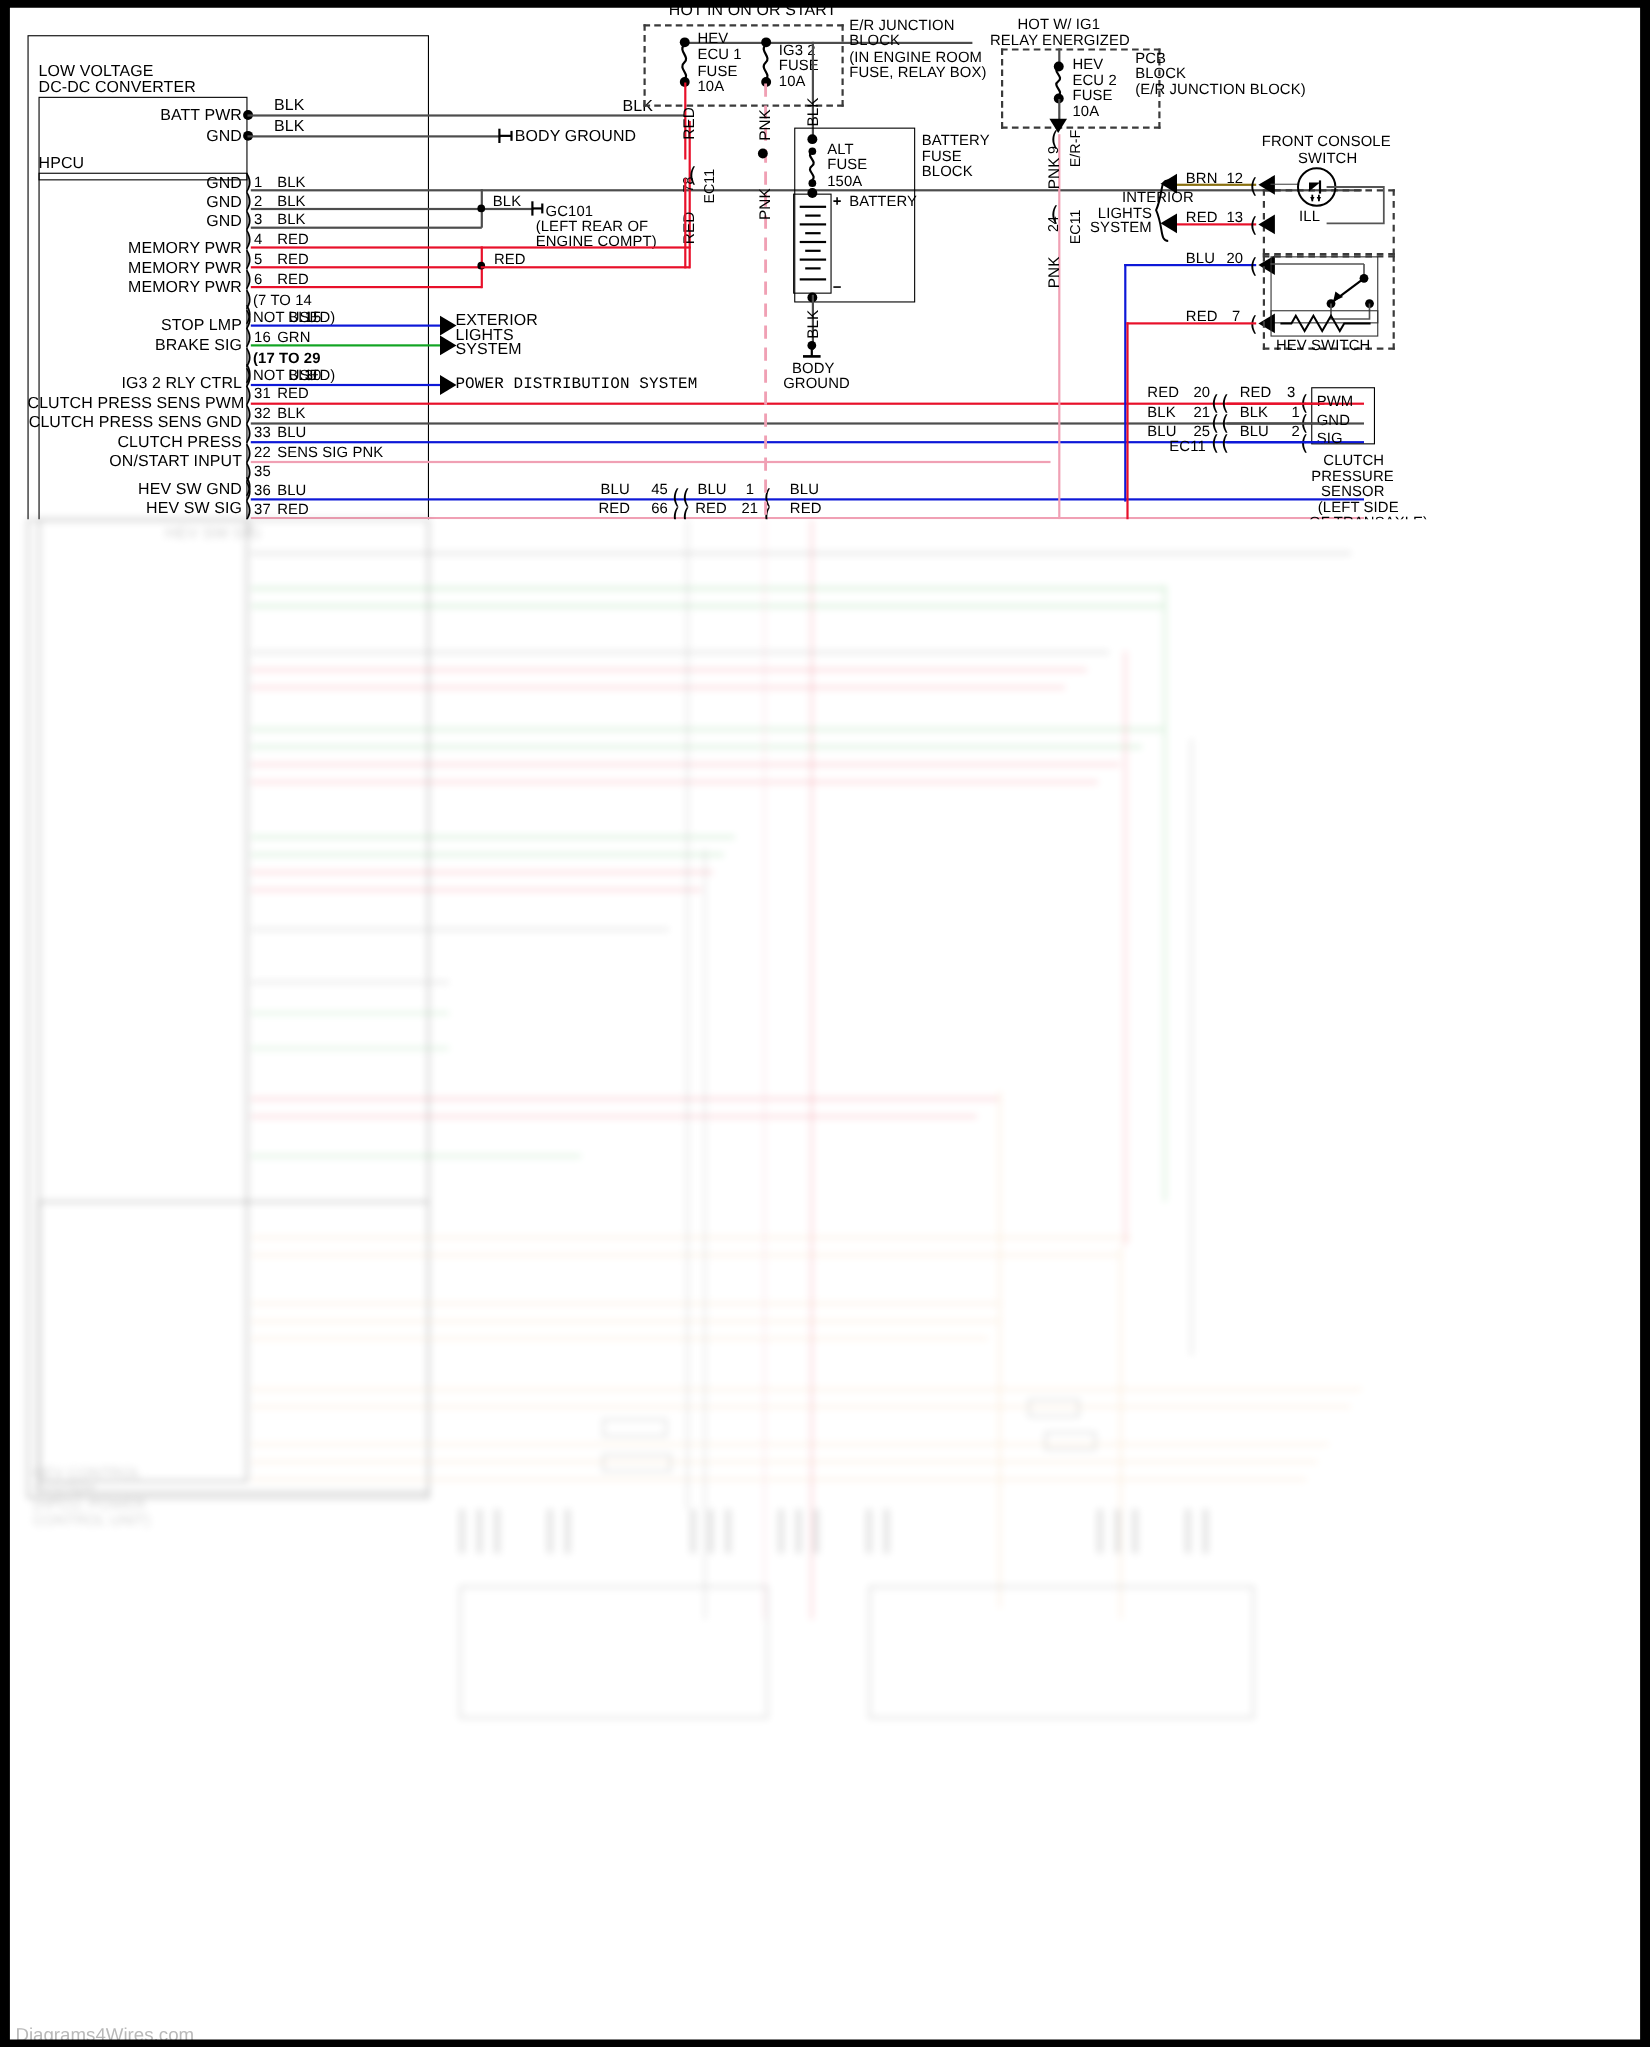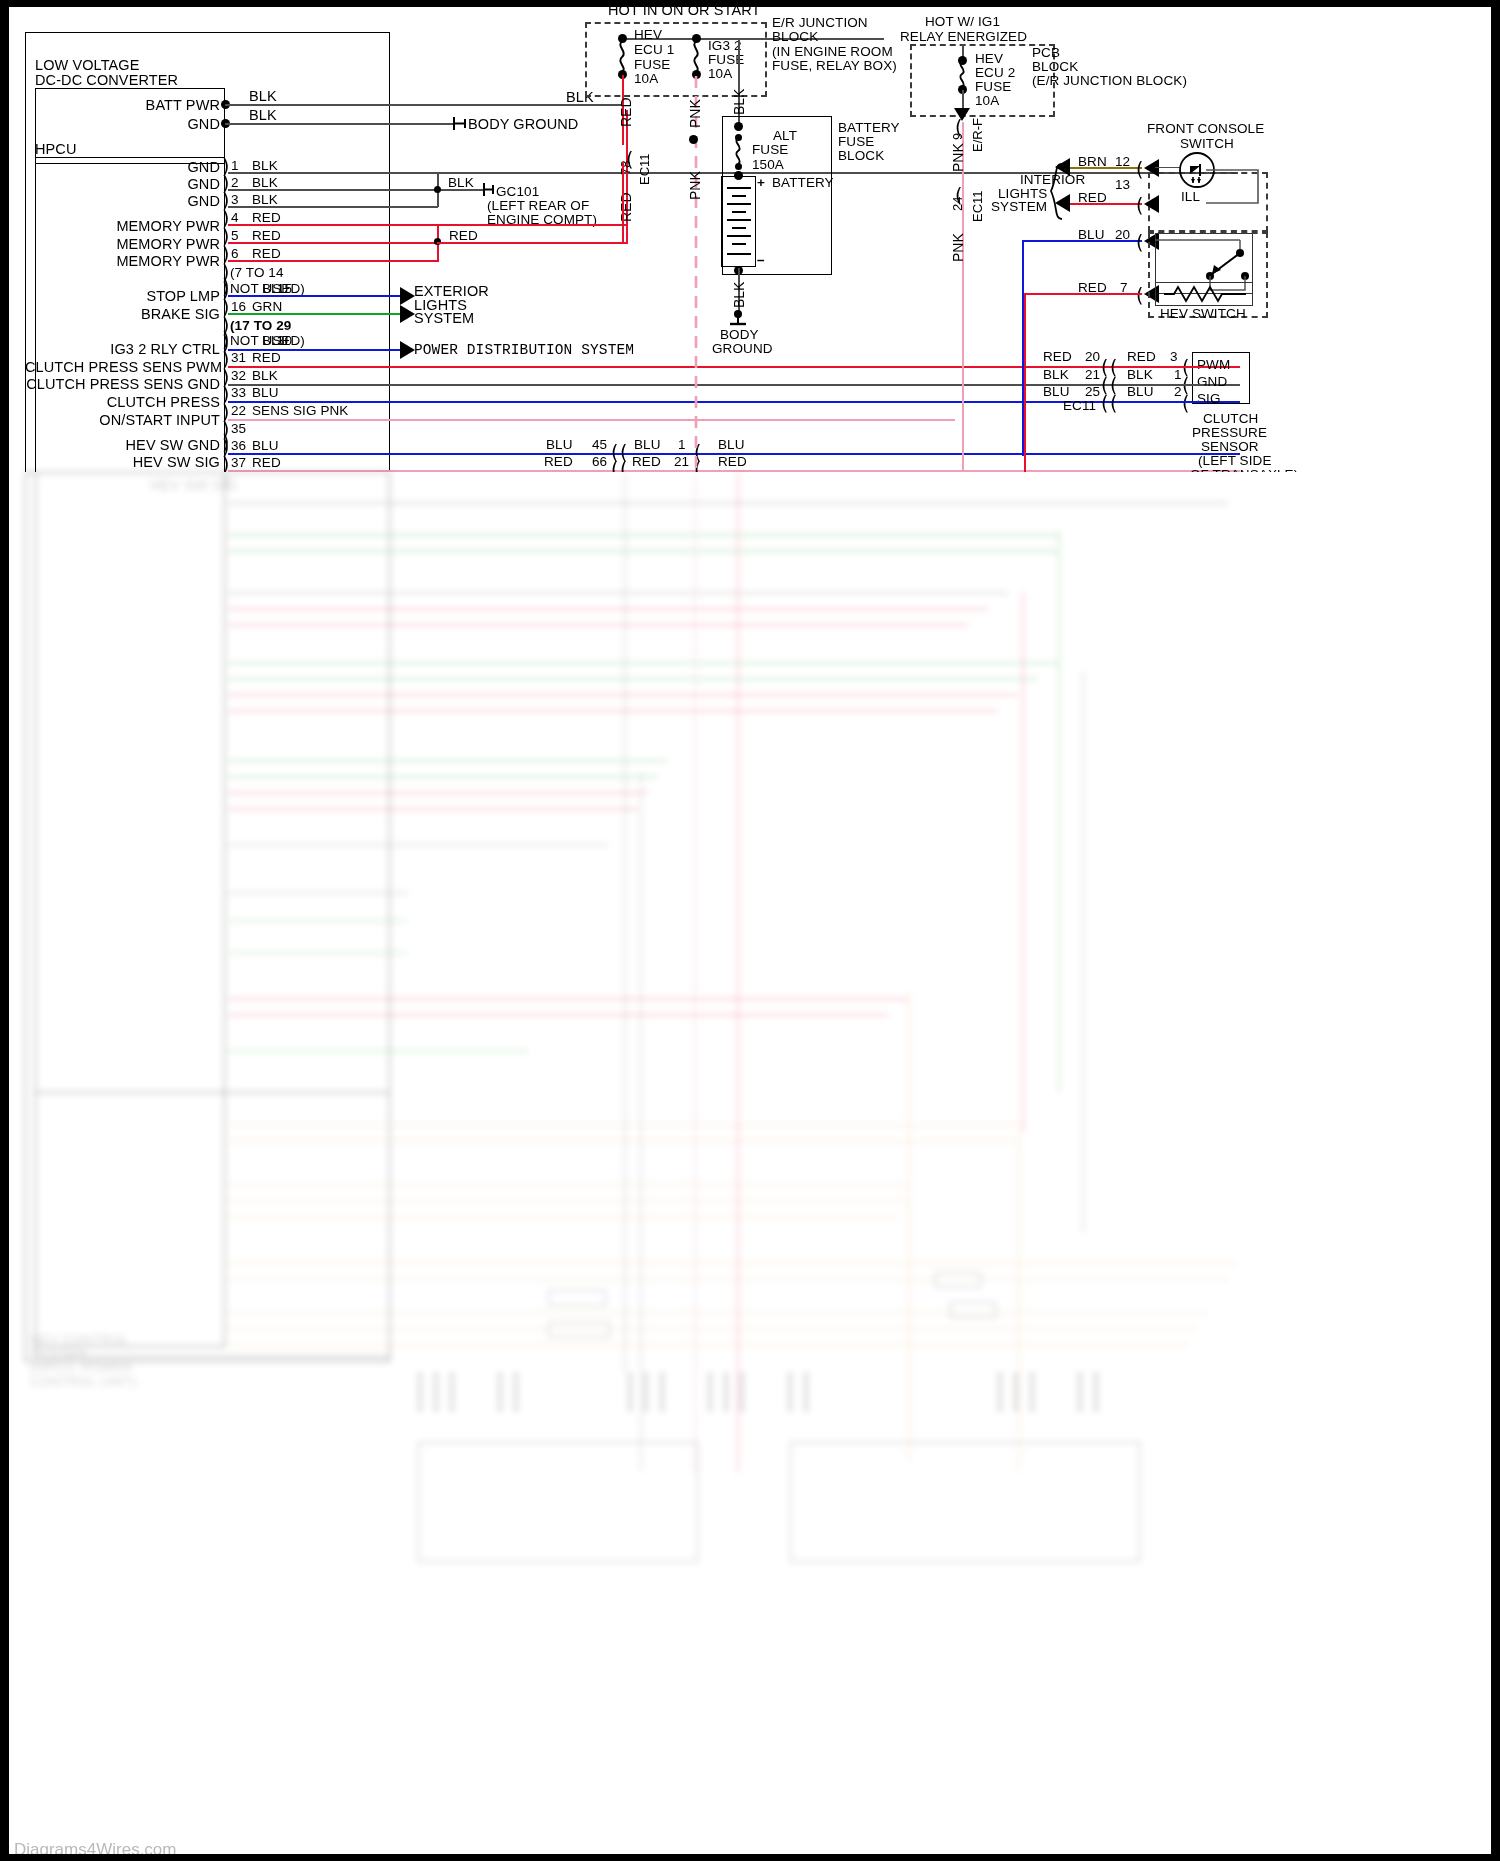--- a/index.html
+++ b/index.html
@@ -262,21 +262,21 @@
     <div class="wireV blk" style="left:738px;top:38px;height:92px;"></div>
     <div class="vert" style="left:731px;top:115px;">BLK</div>
 
     <div class="box" style="left:722px;top:116px;width:110px;height:159px;"></div>
     <div class="dot" style="left:734px;top:122px;"></div>
     <div class="dot sm" style="left:735px;top:134px;"></div>
     <svg class="ov" width="18" height="26" style="left:731px;top:138px;">
       <path d="M7,0 C1,4 13,9 7,13 C1,17 13,22 7,26" stroke="#000" stroke-width="2" fill="none"></path>
     </svg>
     <div class="dot sm" style="left:735px;top:163px;"></div>
-    <div class="lbl sm" style="left:752px;top:128px;margin-left:21px;">ALT</div>
+    <div class="lbl sm" style="left:752px;top:128px;">ALT</div>
     <div class="lbl sm" style="left:752px;top:142px;">FUSE</div>
     <div class="lbl sm" style="left:752px;top:157px;">150A</div>
 
     <div class="dot" style="left:734px;top:171px;"></div>
     <div class="box" style="left:721px;top:176px;width:35px;height:91px;border-width:1.6px;"></div>
     <svg class="ov" width="40" height="92" style="left:719px;top:176px;">
       <line x1="8" y1="12" x2="32" y2="12" stroke="#000" stroke-width="2"></line>
       <line x1="13" y1="20" x2="27" y2="20" stroke="#000" stroke-width="2"></line>
       <line x1="8" y1="28" x2="32" y2="28" stroke="#000" stroke-width="2"></line>
       <line x1="13" y1="36" x2="27" y2="36" stroke="#000" stroke-width="2"></line>
@@ -364,21 +364,21 @@
       <line x1="25" y1="29" x2="25" y2="35" stroke="#000" stroke-width="1.6"></line>
       <path d="M25,35 l-2,-4 l4,0 z" fill="#000"></path>
     </svg>
     <div class="lbl sm" style="left:1181px;top:189px;">ILL</div>
     <svg class="ov" width="60" height="45" style="left:1206px;top:165px;">
       <path d="M0,5 L52,5 L52,38 L0,38" stroke="#555" stroke-width="1.6" fill="none"></path>
     </svg>
 
     <div class="wire red" style="left:1070px;top:203px;width:72px;"></div>
     <div class="lbl sm" style="left:1078px;top:190px;">RED</div>
-    <div class="lbl sm" style="left:1115px;top:177px;">13</div>
+    <div class="lbl sm" style="left:1115px;top:190px;">13</div>
     <div class="conn" style="left:1136px;top:196px;">(</div>
     <div class="arrowL" style="left:1144px;top:195px;"></div>
 
     <div class="wire blu" style="left:1022px;top:240px;width:120px;"></div>
     <div class="lbl sm" style="left:1078px;top:227px;">BLU</div>
     <div class="lbl sm" style="left:1115px;top:227px;">20</div>
     <div class="conn" style="left:1136px;top:233px;">(</div>
     <div class="arrowL" style="left:1144px;top:232px;"></div>
     <div class="wireV blu" style="left:1022px;top:240px;height:216px;"></div>
 

